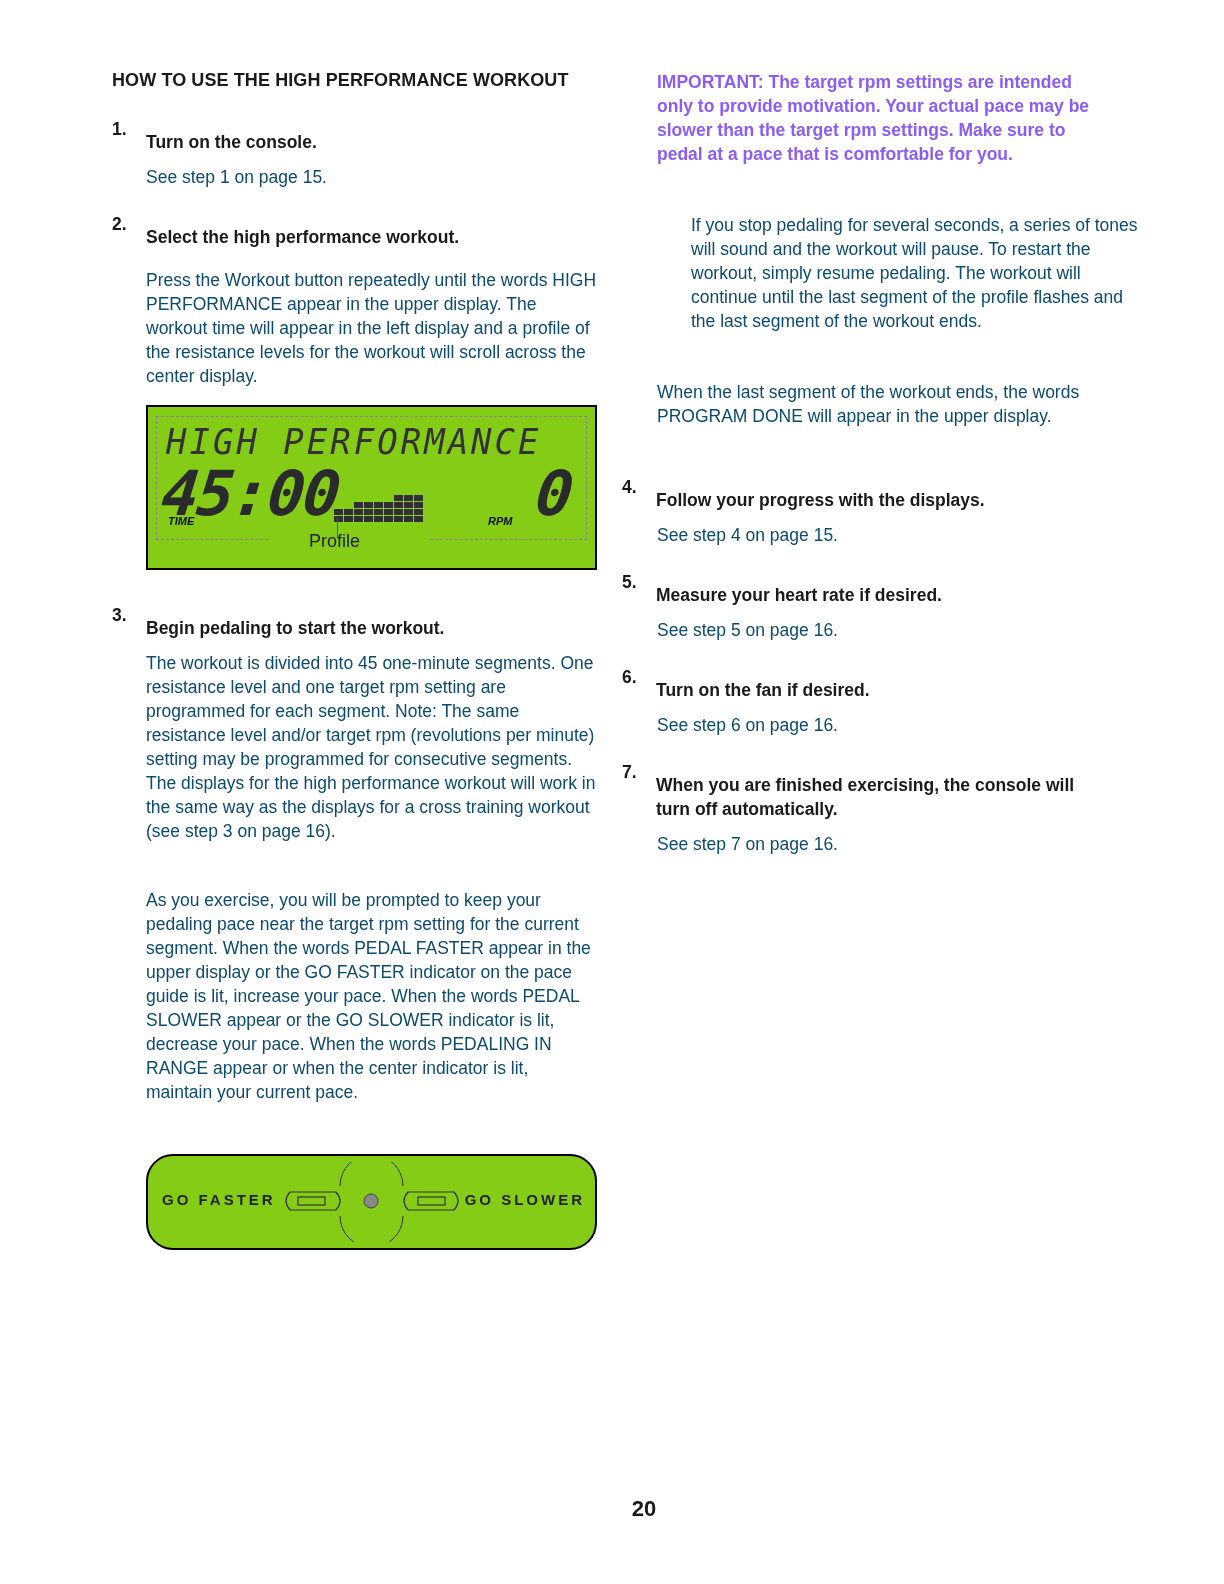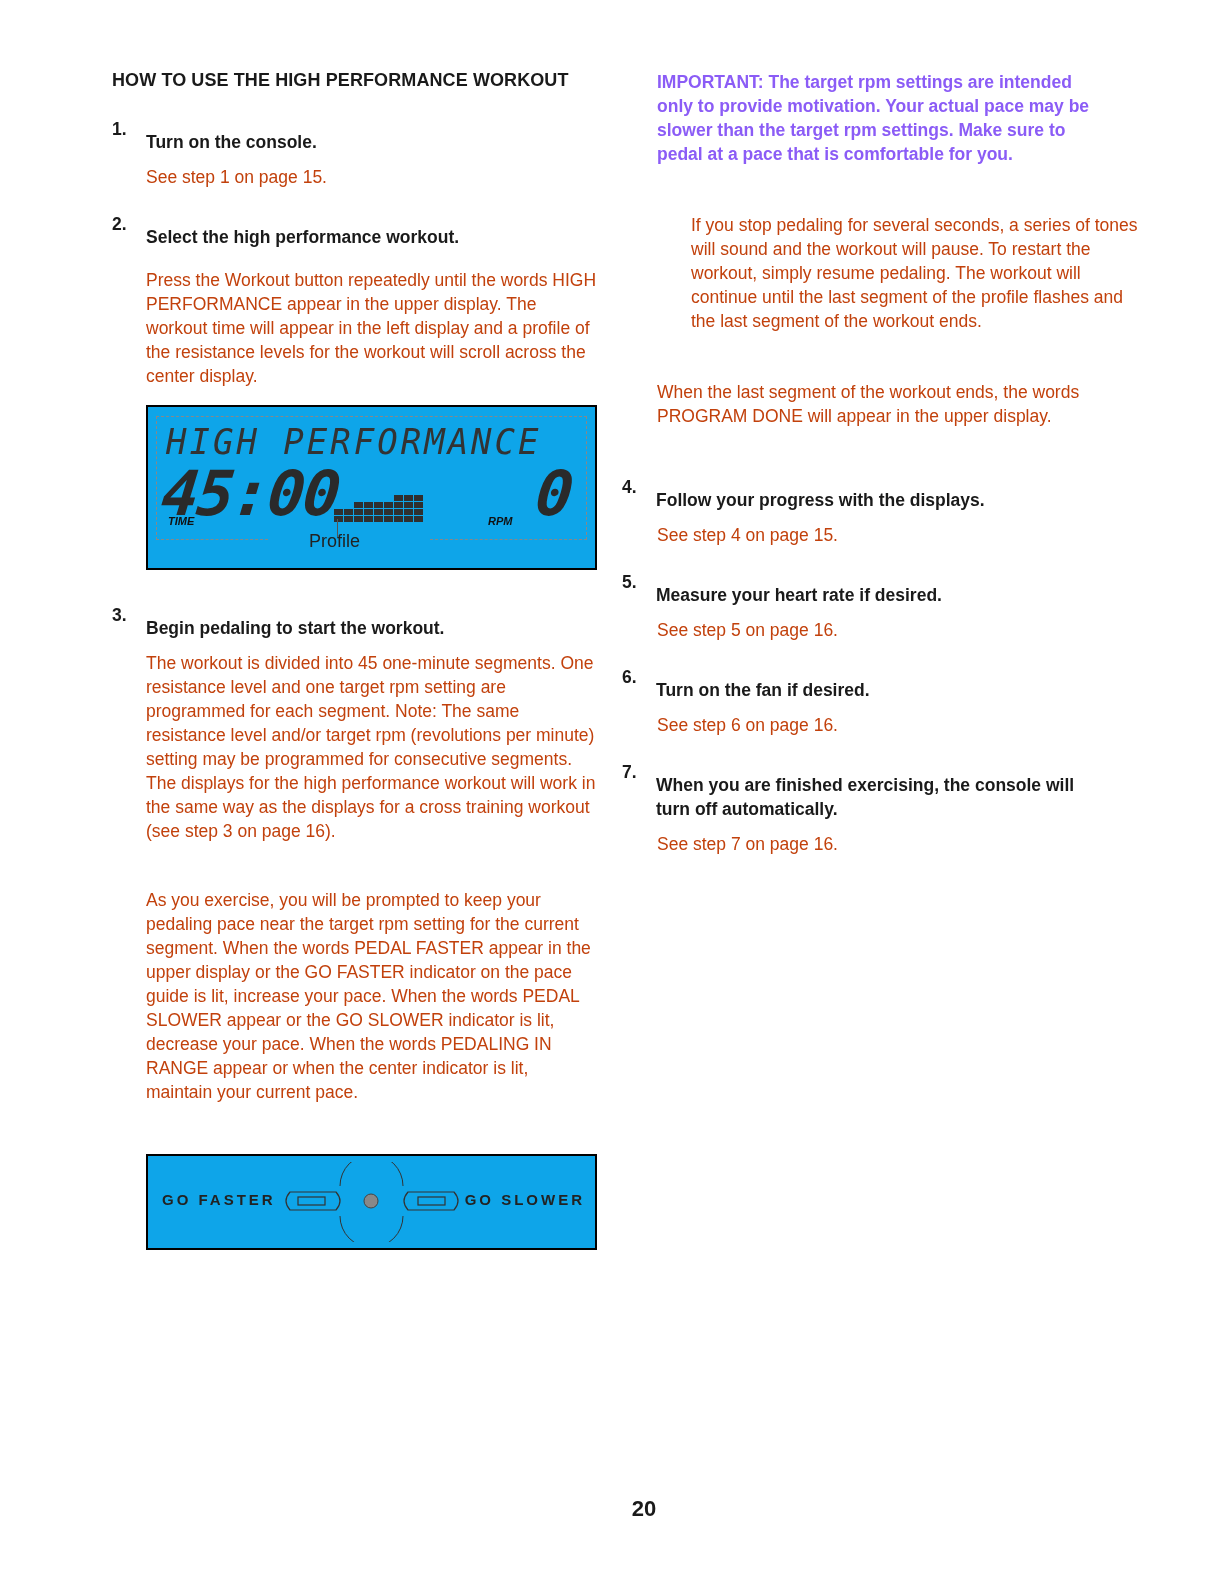--- a/index.html
+++ b/index.html
@@ -2,23 +2,23 @@
 <html><head>
   <meta charset="utf-8">
   <style>
     html, body { margin: 0; padding: 0; background: #ffffff; }
     body { width: 1224px; height: 1584px; position: relative; overflow: hidden;
            font-family: "Liberation Sans", sans-serif; color: #1a1a1a; }
     .heading { position: absolute; left: 112px; top: 70px; font-weight: bold; font-size: 18px; letter-spacing: 0.1px; }
     .step { position: absolute; font-weight: bold; font-size: 17.5px; line-height: 24px; }
     .step .num { position: absolute; left: 0; top: 0; }
     .step .txt { display: block; margin-left: 34px; margin-top: 13px; }
-    .para { position: absolute; font-size: 17.5px; line-height: 24px; color: #c2410c; }
+    .para { position: absolute; font-size: 17.5px; line-height: 24px; color: #0c4a6e; }
     .para.bold { font-weight: bold; color: #8b5cf6; }
-    .fig { position: absolute; border: 2px solid #000; background: #0ea5e9; }
+    .fig { position: absolute; border: 2px solid #000; background: #84cc16; }
     .lcd-inner { position: absolute; left: 8px; top: 9px; right: 8px; height: 123px;
                  border-top: 1px dashed #888; border-left: 1px dashed #888; border-right: 1px dashed #888; }
     .lcd-bottomleft { position: absolute; left: 8px; top: 132px; width: 112px; border-top: 1px dashed #888; }
     .lcd-bottomright { position: absolute; right: 8px; top: 132px; width: 157px; border-top: 1px dashed #888; }
     .lcd-text { position: absolute; font-family: "DejaVu Sans Mono", monospace; font-style: italic; color: #333; }
     .lcd-top { left: 18px; top: 14px; font-size: 34px; letter-spacing: 3px; transform: scaleY(1.05); }
     .lcd-time { left: 14px; top: 50px; font-size: 62px; font-weight: bold; letter-spacing: -2px; color: #2a2a2a; transform: skewX(-6deg); }
     .lcd-rpm { right: 22px; top: 50px; font-size: 62px; font-weight: bold; color: #2a2a2a; transform: skewX(-6deg); }
     .lcd-label { position: absolute; font-size: 11px; font-weight: bold; font-style: italic; color: #111; }
     .profile-cap { position: absolute; left: 161px; top: 124px; font-size: 18px; color: #222; }
@@ -86,21 +86,21 @@
   <div class="profile-cap">Profile</div>
 </div>
 
 <div class="step" style="left:112px; top:603px; width:490px;">
   <span class="num">3.</span>
   <span class="txt">Begin pedaling to start the workout.</span>
 </div>
 <div class="para" style="left:146px; top:651px; width:452px;">The workout is divided into 45 one-minute segments. One resistance level and one target rpm setting are programmed for each segment. Note: The same resistance level and/or target rpm (revolutions per minute) setting may be programmed for consecutive segments. The displays for the high performance workout will work in the same way as the displays for a cross training workout (see step 3 on page 16).</div>
 <div class="para" style="left:146px; top:888px; width:452px;">As you exercise, you will be prompted to keep your pedaling pace near the target rpm setting for the current segment. When the words PEDAL FASTER appear in the upper display or the GO FASTER indicator on the pace guide is lit, increase your pace. When the words PEDAL SLOWER appear or the GO SLOWER indicator is lit, decrease your pace. When the words PEDALING IN RANGE appear or when the center indicator is lit, maintain your current pace.</div>
 
-<div class="fig" style="left:146px; top:1154px; width:447px; height:92px;">
+<div class="fig" style="left:146px; top:1154px; width:447px; height:92px;border-radius:27px;">
   <div class="pace-label" style="left:14px;">GO FASTER</div>
   <div class="pace-label" style="right:10px;">GO SLOWER</div>
   <svg style="position:absolute; left:130px; top:6px;" width="190" height="80" viewBox="0 0 190 80">
     <g fill="none" stroke="#333" stroke-width="1">
       <path d="M 62 24 A 30 30 0 0 1 125 24"></path>
       <path d="M 62 54 A 30 30 0 0 0 125 54"></path>
     </g>
     <path d="M 12 30 L 58 30 Q 66 39 58 48 L 12 48 Q 4 39 12 30 Z" fill="none" stroke="#333" stroke-width="1.2"></path>
     <rect x="20" y="35" width="27" height="8" fill="none" stroke="#333" stroke-width="1.2"></rect>
     <circle cx="93" cy="39" r="7" fill="#888" stroke="#444" stroke-width="1"></circle>

